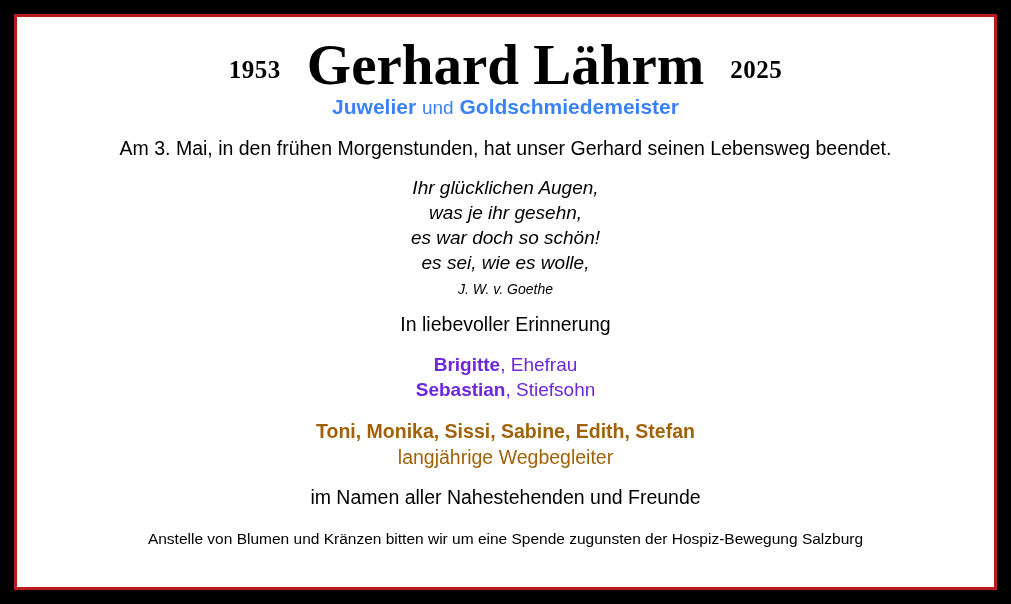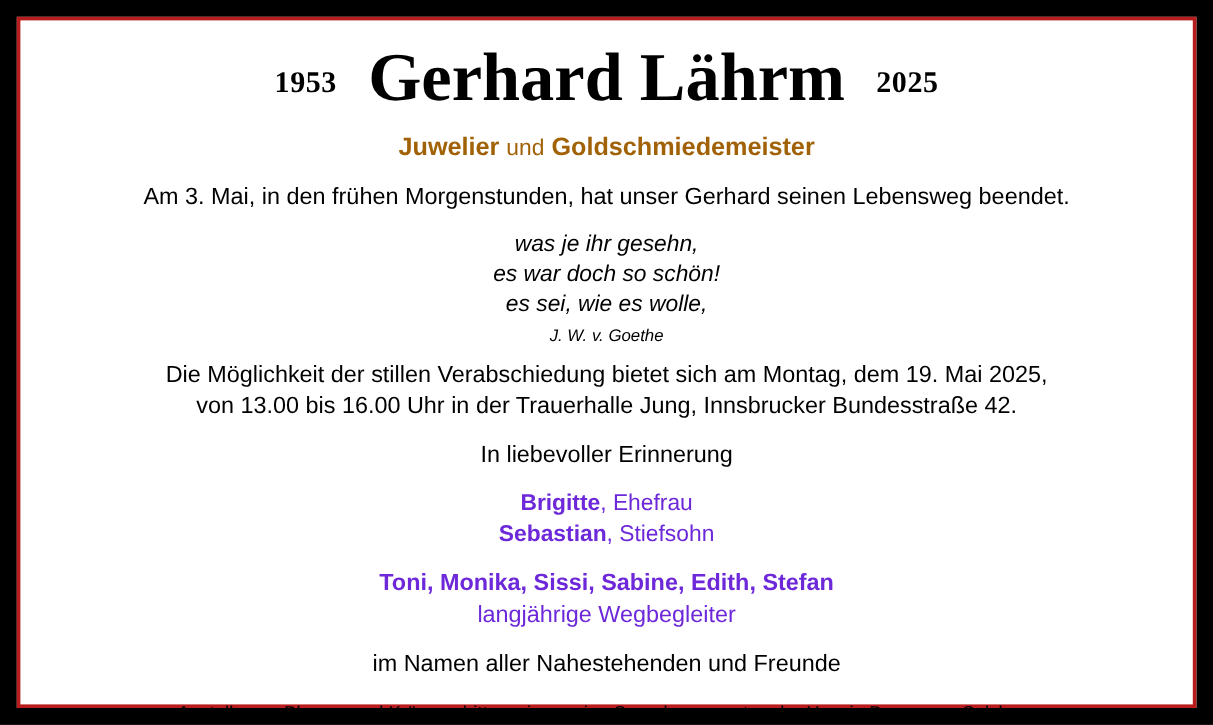--- a/index.html
+++ b/index.html
@@ -49,24 +49,24 @@
   }
   .full-name {
     font-family: "Liberation Serif", serif;
     font-weight: bold;
     font-size: 57px;
     line-height: 1.05;
     color: #000000;
     white-space: nowrap;
   }
   .profession {
-    margin-top: 16px;
+    margin-top: 0;
     font-family: "Liberation Sans", sans-serif;
     font-size: 21px;
-    color: #a16207;
+    color: #3b82f6;
     font-weight: bold;
     text-align: center;
   }
   .profession .light {
     font-weight: normal;
     font-size: 19px;
   }
   .announce {
     margin-top: 17px;
     font-size: 19.5px;
@@ -107,21 +107,21 @@
     line-height: 1.35;
     text-align: center;
     color: #6d28d9;
   }
   .family b { font-weight: bold; }
   .companions {
     margin-top: 15px;
     font-size: 19.5px;
     line-height: 1.35;
     text-align: center;
-    color: #6d28d9;
+    color: #a16207;
   }
   .companions .names { font-weight: bold; }
   .closing {
     margin-top: 16px;
     font-size: 19.5px;
     text-align: center;
     color: #000000;
   }
   .donation {
     margin-top: 19px;
@@ -146,30 +146,27 @@
 
     <div class="profession">
       <span>Juwelier</span>
       <span class="light">und</span>
       <span>Goldschmiedemeister</span>
     </div>
 
     <div class="announce">Am 3. Mai, in den frühen Morgenstunden, hat unser Gerhard seinen Lebensweg beendet.</div>
 
     <div class="poem">
+      <div>Ihr glücklichen Augen,</div>
       <div>was je ihr gesehn,</div>
       <div>es war doch so schön!</div>
       <div>es sei, wie es wolle,</div>
     </div>
     <div class="poem-author">J. W. v. Goethe</div>
 
-    <div class="details">
-      <div class="nowrap">Die Möglichkeit der stillen Verabschiedung bietet sich am Montag, dem 19. Mai 2025,</div>
-      <div class="nowrap">von 13.00 bis 16.00 Uhr in der Trauerhalle Jung, Innsbrucker Bundesstraße 42.</div>
-    </div>
 
     <div class="memory">In liebevoller Erinnerung</div>
 
     <div class="family">
       <div>
         <b>Brigitte</b><span>, Ehefrau</span>
       </div>
       <div>
         <b>Sebastian</b><span>, Stiefsohn</span>
       </div>

